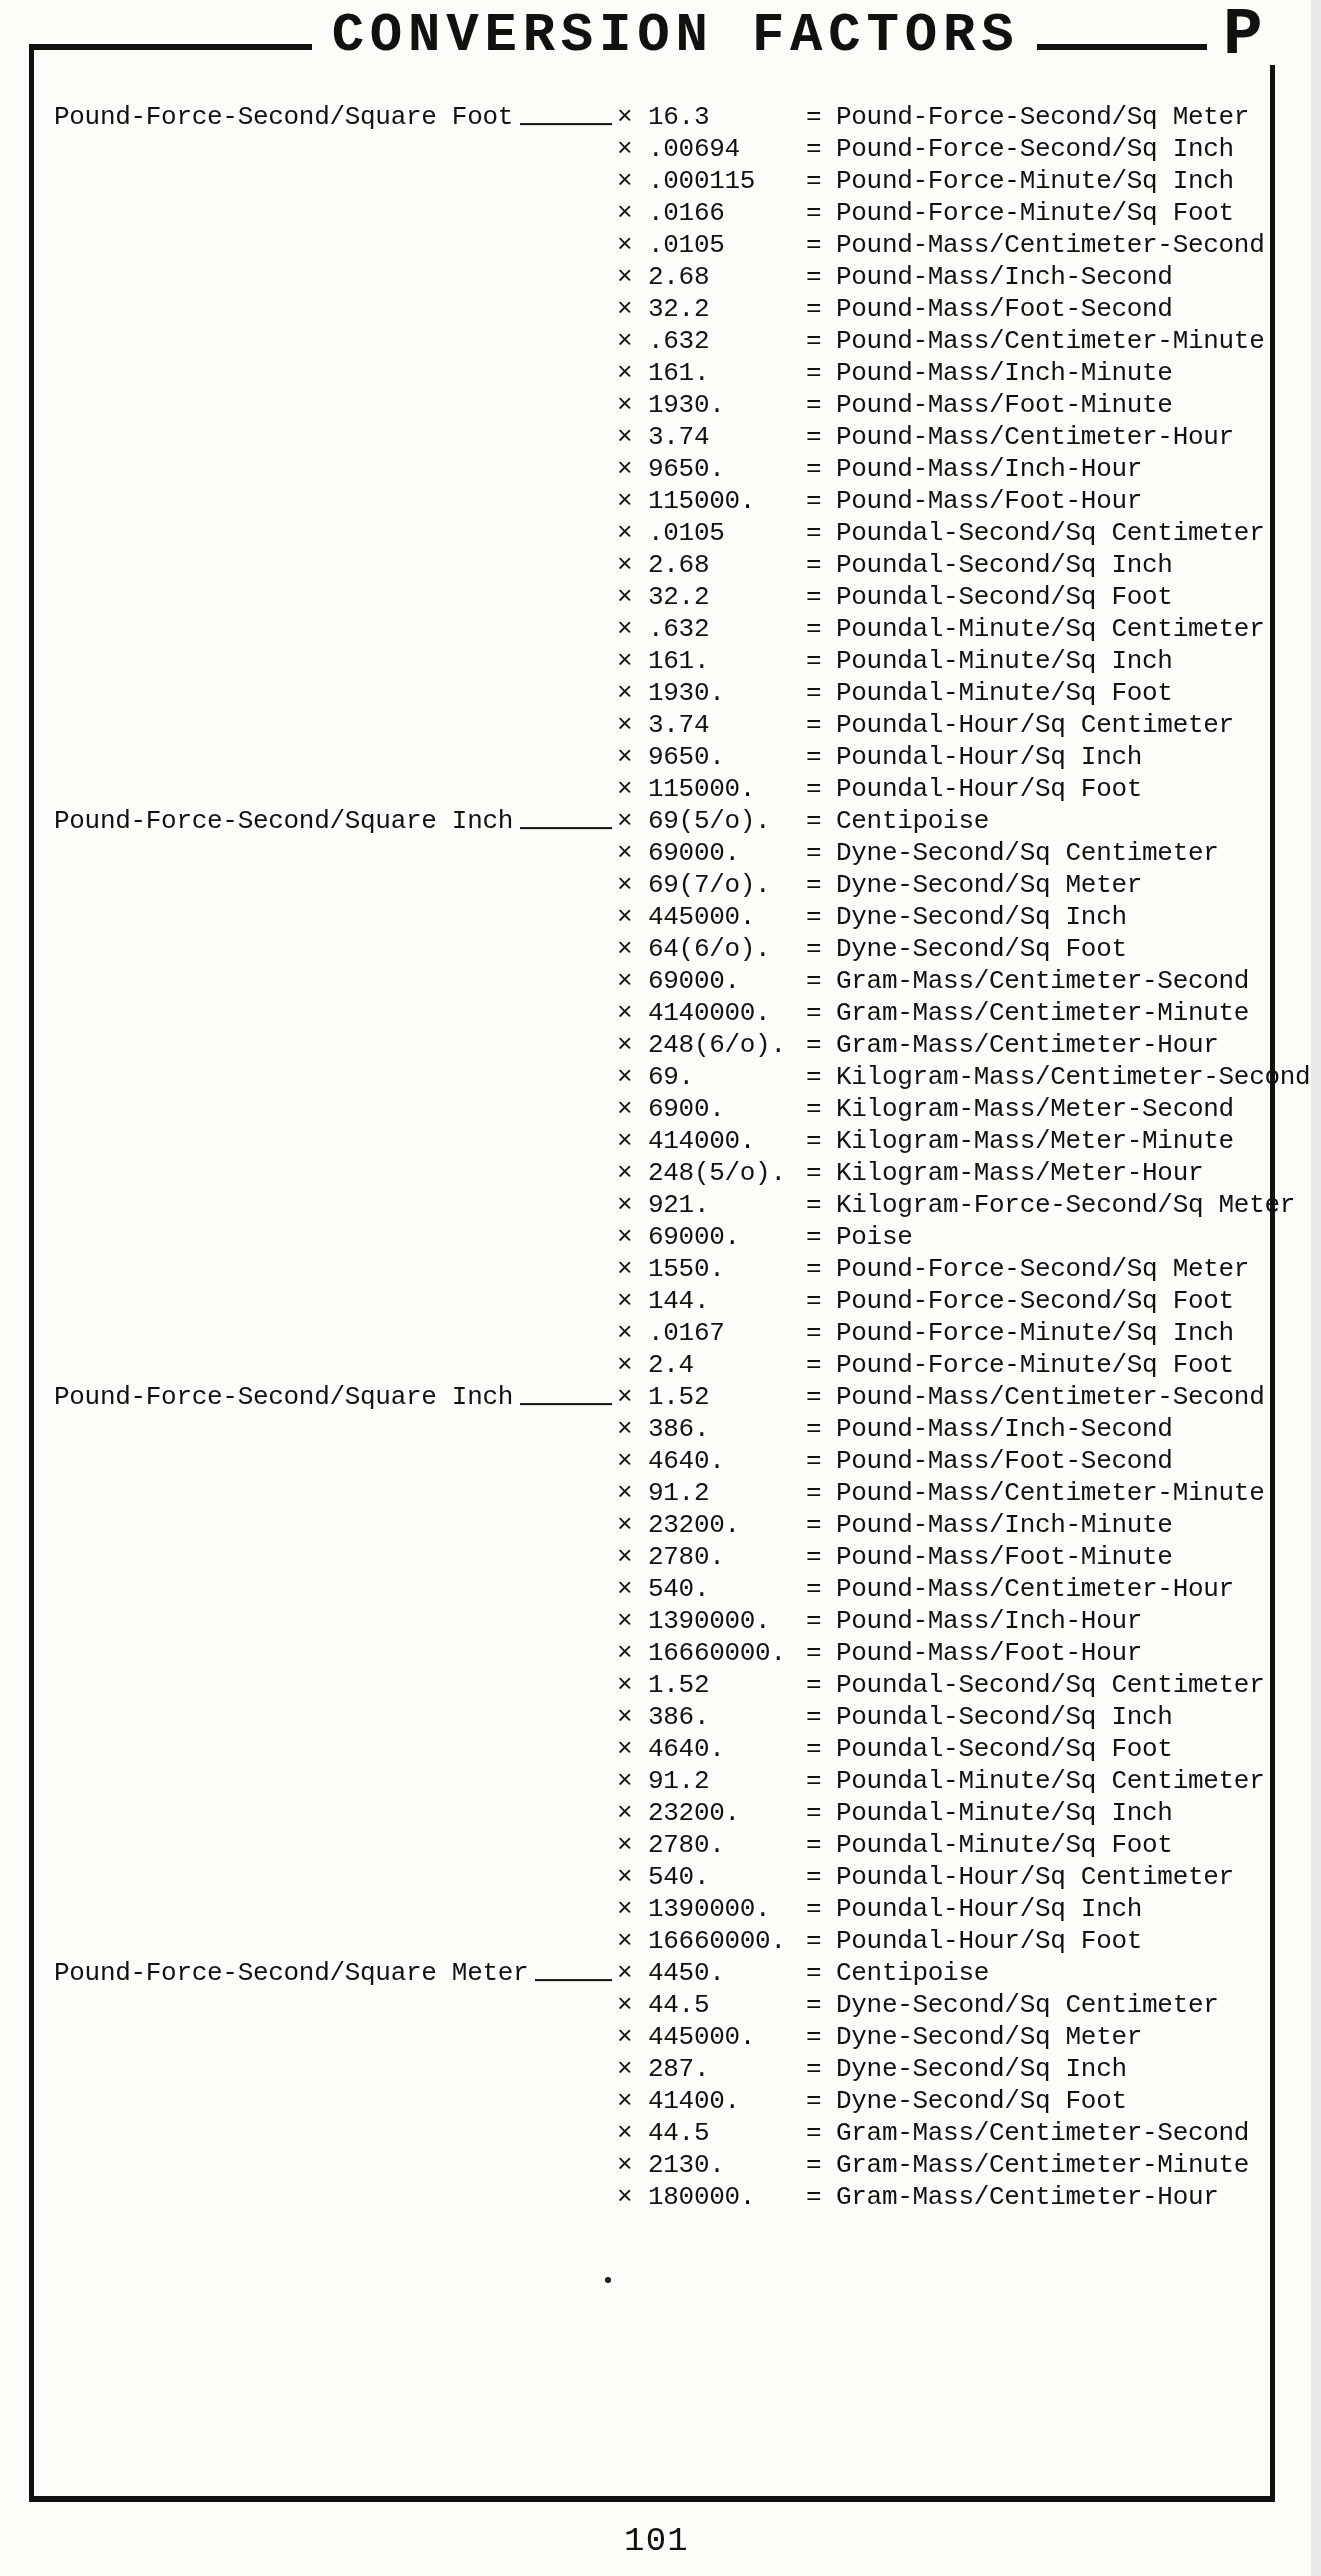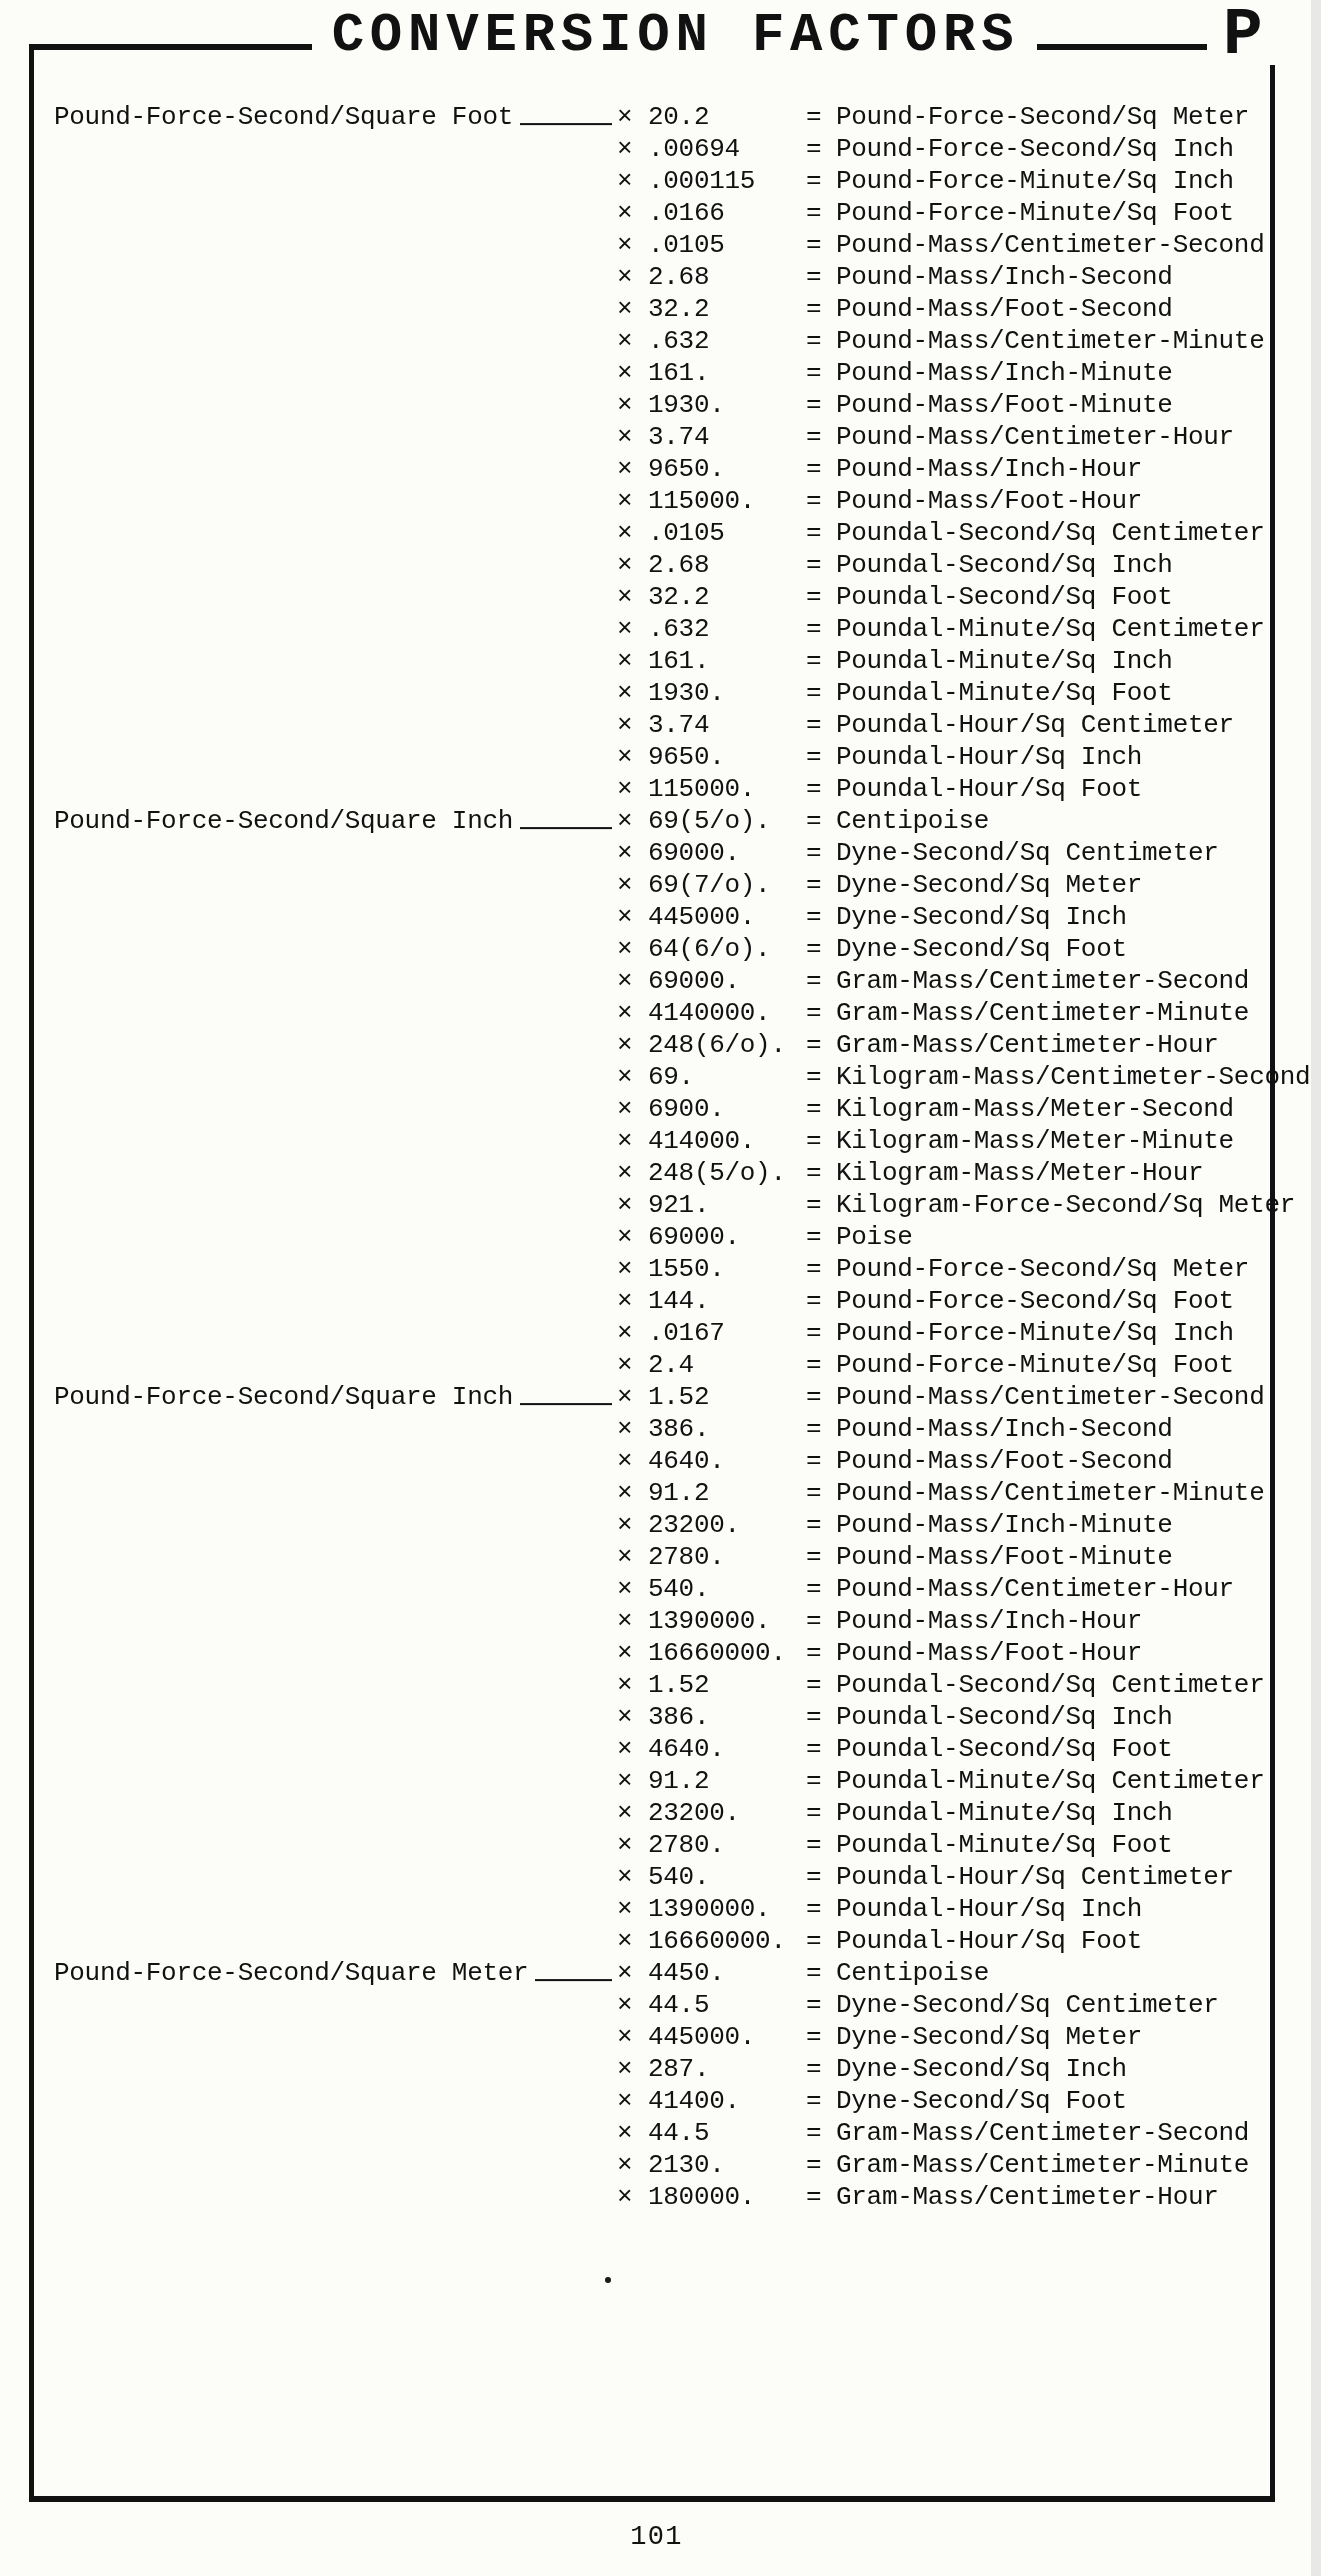--- a/index.html
+++ b/index.html
@@ -30,21 +30,21 @@
     padding-left:54px; height:32px; align-items:center;
     font-size:26px; letter-spacing:-0.3px; white-space:nowrap;
   }
   .label-cell{display:flex; align-items:center; padding-right:3.9px; min-width:0;}
   .leader{flex:1; height:0; border-bottom:2.6px solid #111;
           transform:translateY(7.1px); margin-left:6.5px; margin-right:1.3px;}
   .times{display:inline-block; width:31px;}
   .eq{display:inline-block; width:30px;}
   .page-number{
     position:absolute; left:611px; top:2522px; width:91px;
-    text-align:center; font-size:27px; letter-spacing:1.3px;
+    text-align:center; font-size:34px; letter-spacing:1.3px;
   }
   .speck{position:absolute; left:605px; top:2277px; width:5.8px; height:5.8px;
          background:#1a1a1a; border-radius:50%;}
 </style>
 </head>
 <body>
 
 <div class="page">
   <div class="title-rule left"></div>
   <h1 class="page-title">CONVERSION FACTORS</h1>
@@ -54,21 +54,21 @@
   <div class="border-left"></div>
   <div class="border-right"></div>
   <div class="border-bottom"></div>
 
   <div class="rows" id="rows">
       <div class="row">
         <div class="label-cell">
           <span>Pound-Force-Second/Square Foot</span>
           <span class="leader"></span>
         </div>
-        <div><span class="times">×</span><span>20.2</span></div>
+        <div><span class="times">×</span><span>16.3</span></div>
         <div><span class="eq">=</span><span>Pound-Force-Second/Sq Meter</span></div>
       </div>
       <div class="row">
         <div class="label-cell"></div>
         <div><span class="times">×</span><span>.00694</span></div>
         <div><span class="eq">=</span><span>Pound-Force-Second/Sq Inch</span></div>
       </div>
       <div class="row">
         <div class="label-cell"></div>
         <div><span class="times">×</span><span>.000115</span></div>

